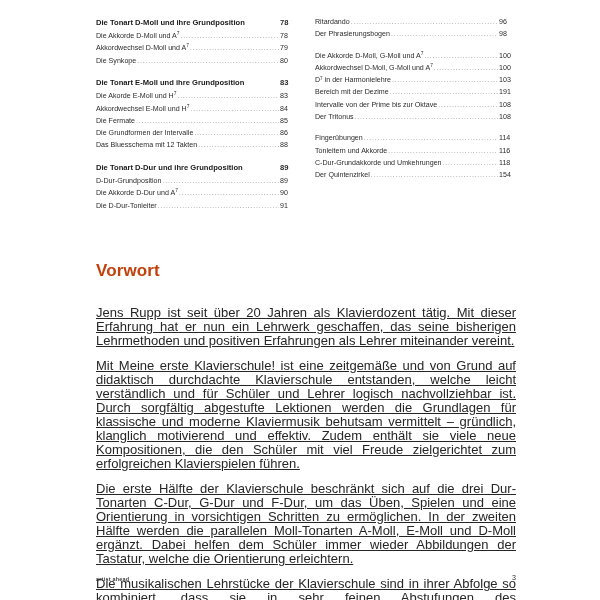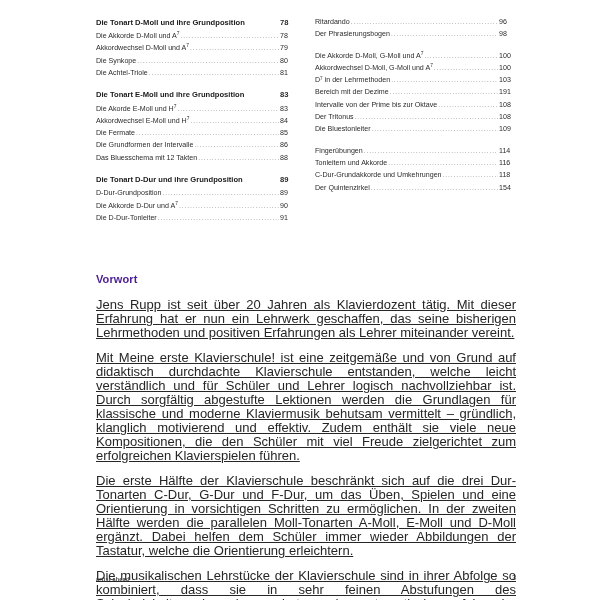--- a/index.html
+++ b/index.html
@@ -80,25 +80,25 @@
     font-size: 4.9px;
     vertical-align: super;
     line-height: 0;
   }
 
   
   .vorwort-block {
     margin-top: 50px;
   }
   h1.vorwort-title {
-    font-size: 11px;
+    font-size: 17px;
     font-weight: bold;
     letter-spacing: 0.1px;
-    color: #4c1d95;
-    margin: 0 0 13px 0;
+    color: #c2410c;
+    margin: 0 0 27px 0;
     line-height: 1;
   }
   p.para {
     font-size: 13px;
     line-height: 14px;
     text-align: justify;
     color: #262626;
     margin: 0 0 11px 0;
     hyphens: manual;
     text-decoration: underline;
@@ -147,25 +147,20 @@
           <div class="toc-row">
             <span class="lbl">Akkordwechsel D-Moll und A<sup class="sev">7</sup></span>
             <span class="dots">..........................................................................................</span>
             <span class="pg">79</span>
           </div>
           <div class="toc-row">
             <span class="lbl">Die Synkope</span>
             <span class="dots">..........................................................................................</span>
             <span class="pg">80</span>
           </div>
-          <div class="toc-row">
-            <span class="lbl">Die Achtel-Triole</span>
-            <span class="dots">..........................................................................................</span>
-            <span class="pg">81</span>
-          </div>
         </div>
         <div class="toc-group">
           <div class="toc-row head">
             <span class="lbl">Die Tonart E-Moll und ihre Grundposition</span>
             <span class="dots">..........................................................................................</span>
             <span class="pg">83</span>
           </div>
           <div class="toc-row">
             <span class="lbl">Die Akorde E-Moll und H<sup class="sev">7</sup></span>
             <span class="dots">..........................................................................................</span>
@@ -233,43 +228,38 @@
             <span class="lbl">Die Akkorde D-Moll, G-Moll und A<sup class="sev">7</sup></span>
             <span class="dots">..........................................................................................</span>
             <span class="pg">100</span>
           </div>
           <div class="toc-row">
             <span class="lbl">Akkordwechsel D-Moll, G-Moll und A<sup class="sev">7</sup></span>
             <span class="dots">..........................................................................................</span>
             <span class="pg">100</span>
           </div>
           <div class="toc-row">
-            <span class="lbl">D⁷ in der Lehrmethoden</span>
+            <span class="lbl">D⁷ in der Harmonielehre</span>
             <span class="dots">..........................................................................................</span>
             <span class="pg">103</span>
           </div>
           <div class="toc-row">
             <span class="lbl">Bereich mit der Dezime</span>
             <span class="dots">..........................................................................................</span>
             <span class="pg">191</span>
           </div>
           <div class="toc-row">
             <span class="lbl">Intervalle von der Prime bis zur Oktave</span>
             <span class="dots">..........................................................................................</span>
             <span class="pg">108</span>
           </div>
           <div class="toc-row">
             <span class="lbl">Der Tritonus</span>
             <span class="dots">..........................................................................................</span>
             <span class="pg">108</span>
-          </div>
-          <div class="toc-row">
-            <span class="lbl">Die Bluestonleiter</span>
-            <span class="dots">..........................................................................................</span>
-            <span class="pg">109</span>
           </div>
         </div>
         <div class="toc-group">
           <div class="toc-row">
             <span class="lbl">Fingerübungen</span>
             <span class="dots">..........................................................................................</span>
             <span class="pg">114</span>
           </div>
           <div class="toc-row">
             <span class="lbl">Tonleitern und Akkorde</span>

